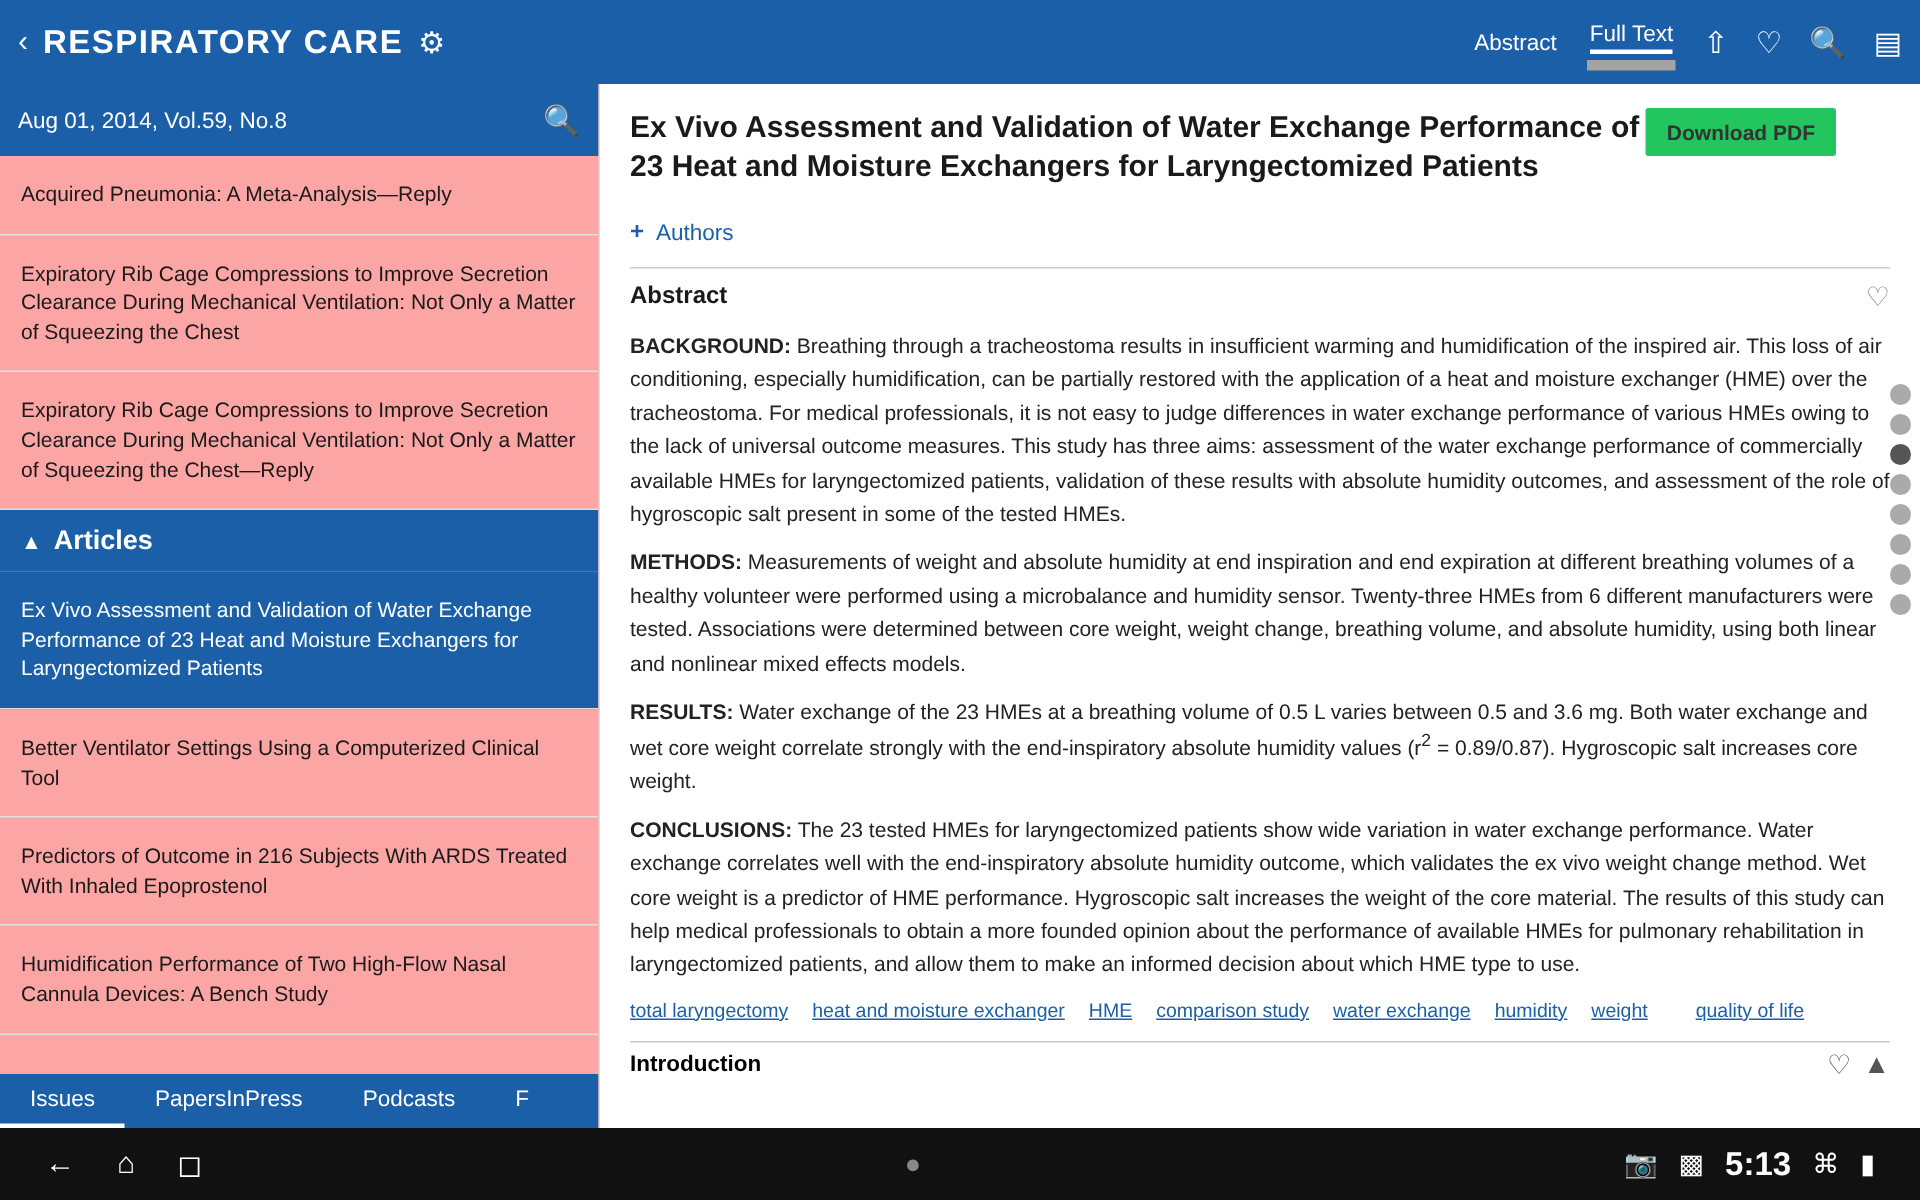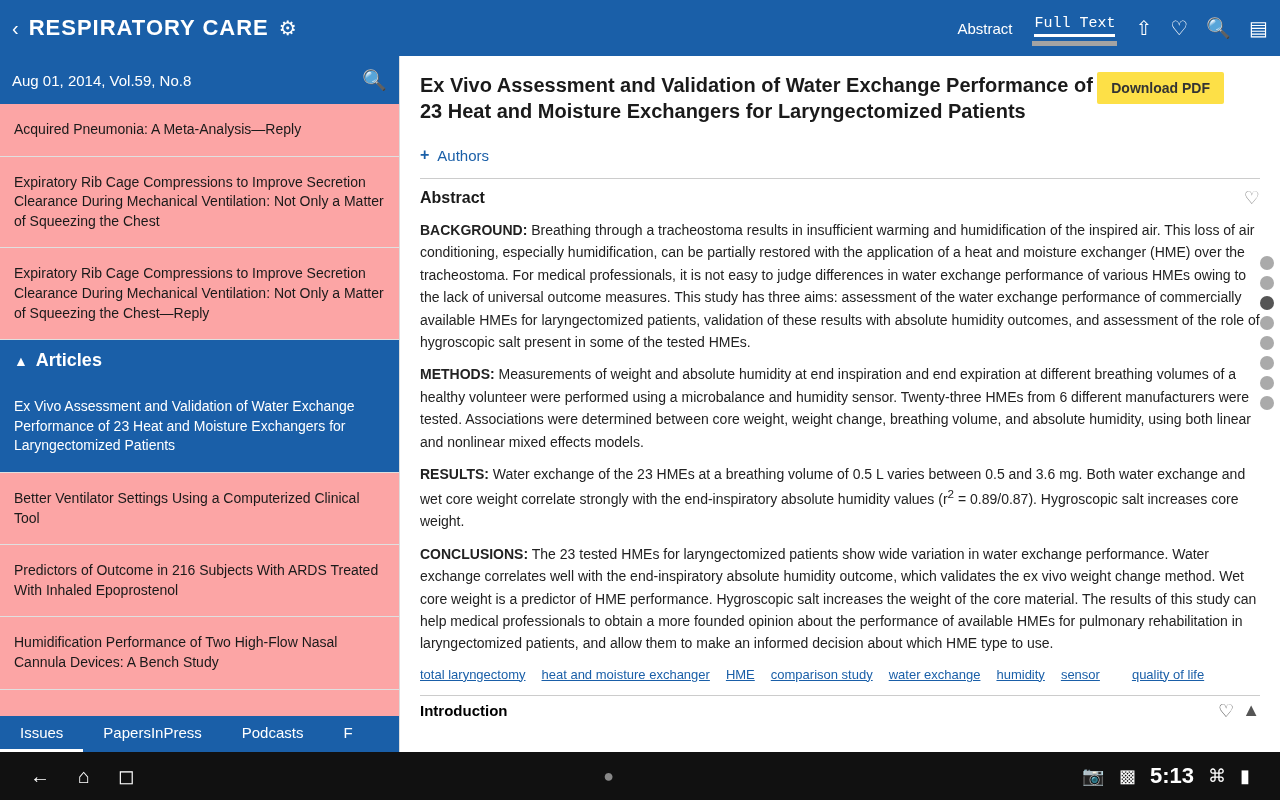--- a/index.html
+++ b/index.html
@@ -36,22 +36,21 @@
     }
     .tab-btn {
       color: white;
       font-size: 15px;
       cursor: pointer;
       padding: 4px 2px;
       border: none;
       background: transparent;
     }
     .tab-btn.active {
-      border-bottom: 5px solid #a3a3a3;
-      font-family: Liberation Mono, monospace;
+      border-bottom: 7px solid #a3a3a3;
     }
     .icon-btn {
       color: white;
       font-size: 20px;
       cursor: pointer;
       background: transparent;
       border: none;
     }
 
     
@@ -154,21 +153,21 @@
       font-size: 20px;
       font-weight: bold;
       color: #1a1a1a;
       line-height: 1.3;
       margin-bottom: 12px;
     }
     .download-btn {
       position: absolute;
       top: 16px;
       right: 56px;
-      background: #fde047;
+      background: #22c55e;
       border: none;
       padding: 8px 14px;
       font-size: 14px;
       font-weight: bold;
       cursor: pointer;
       color: #333;
       border-radius: 2px;
     }
     .authors-row {
       display: flex;
@@ -419,21 +418,21 @@
       </div>
     </div>
 
     <div class="tags-row">
       <span class="tag">total laryngectomy</span>
       <span class="tag">heat and moisture exchanger</span>
       <span class="tag">HME</span>
       <span class="tag">comparison study</span>
       <span class="tag">water exchange</span>
       <span class="tag">humidity</span>
-      <span class="tag">sensor</span>
+      <span class="tag">weight</span>
       <br>
       <span class="tag">quality of life</span>
     </div>
 
     <div class="intro-section">
       <span class="intro-title">Introduction</span>
       <div class="intro-icons">
         <span style="color:#555; font-size:18px;">♡</span>
         <span style="color:#555; font-size:18px;">▲</span>
       </div>

